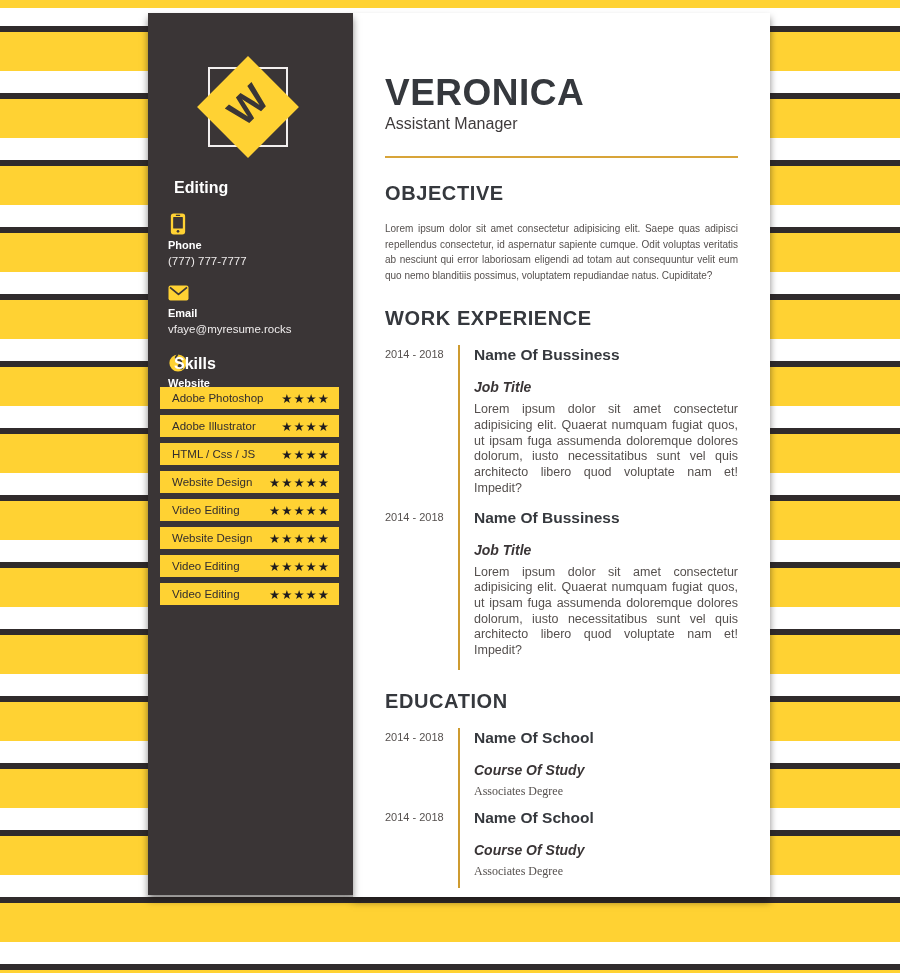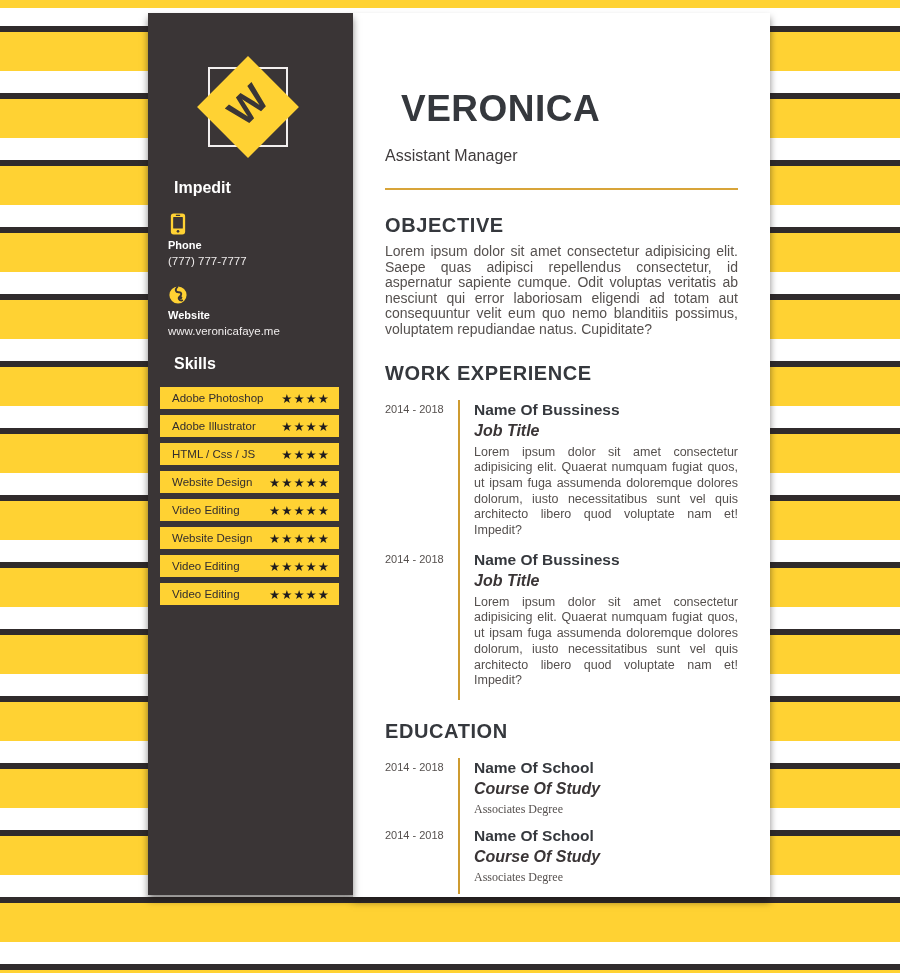--- a/index.html
+++ b/index.html
@@ -49,33 +49,33 @@
   .ci-value{color:#efecec;font-size:11.5px;line-height:13px;margin-top:3px;}
   .skills-list{position:absolute;left:12px;top:374px;width:179px;}
   .skill-bar{height:22px;margin-bottom:6px;background:var(--yellow);
     display:flex;align-items:center;justify-content:space-between;
     padding:0 9px 0 12px;box-sizing:border-box;}
   .skill-name{font-size:11.5px;color:var(--skill_text);font-weight:500;}
   .skill-stars{font-size:12.5px;color:#1f1c1d;letter-spacing:1px;white-space:nowrap;}
 
   
   .name{font-size:37px;font-weight:700;line-height:44px;color:var(--heading_dark);
-    letter-spacing:.5px;margin:16px;}
+    letter-spacing:.5px;margin:0;}
   .job-title{font-size:16px;color:#3f3b3c;margin-top:0;}
   .divider{height:2px;background:var(--divider_gold);margin-top:23px;width:353px;border:0;}
   .section-h{font-size:20px;font-weight:700;letter-spacing:.6px;color:var(--heading_dark);
     margin:0;margin-top:24px;}
-  .objective-text{font-size:14px;line-height:15.6px;text-align:justify;margin-top:7px;
+  .objective-text{font-size:10px;line-height:15.6px;text-align:justify;margin-top:16px;
     color:var(--text_gray);}
   .entries{margin-top:15px;}
   .entry{display:flex;}
   .entry-period{flex:0 0 73px;font-size:11px;color:var(--text_gray);padding-top:3px;}
   .entry-body{flex:1;border-left:2px solid var(--accent_gold);padding-left:14px;padding-bottom:11px;}
   .entry-title{font-size:15.5px;font-weight:700;color:var(--heading_dark);line-height:19px;}
-  .entry-role{font-size:16px;font-style:italic;font-weight:600;color:#3a3536;margin-top:4px;line-height:15px;}
+  .entry-role{font-size:14px;font-style:italic;font-weight:600;color:#3a3536;margin-top:16px;line-height:15px;}
   .entry-desc{font-size:12.5px;line-height:15.7px;text-align:justify;color:var(--text_gray);margin-top:7px;}
   .entry-degree{font-size:12px;color:var(--text_gray);margin-top:6px;line-height:15px;font-family:Liberation Serif, serif;}
   .edu .entry-body{padding-bottom:9px;}
 </style>
 </head>
 <body>
 
 <div class="stripes"></div>
 <div class="topbar"></div>
 
@@ -130,35 +130,45 @@
     </div>
   </div>
 </div>
 </div>
 
 <div class="sidebar">
   <div class="avatar">
     <div class="diamond"></div>
     <div class="monogram">W</div>
   </div>
-  <h3 class="sb-heading contact-heading">Impedit</h3>
+  <h3 class="sb-heading contact-heading">Editing</h3>
   <div class="contact-list" id="contact-list">
   <div class="contact-item">
     <span class="ci-icon"><svg id="svg-phone-icon" width="20" height="22" viewBox="0 0 14 20">
     <rect x="0.5" y="0.5" width="13" height="19" rx="2.6" fill="#FFD233"></rect>
     <rect x="2.6" y="3.6" width="8.8" height="10.6" rx="0.6" fill="#3A3536"></rect>
     <rect x="5" y="1.6" width="4" height="1.1" rx="0.5" fill="#3A3536"></rect>
     <circle cx="7" cy="16.7" r="1.2" fill="#3A3536"></circle>
   </svg></span>
     <span>
       <div class="ci-label">Phone</div>
       <div class="ci-value">(777) 777-7777</div>
     </span>
   </div>
 
+  <div class="contact-item">
+    <span class="ci-icon"><svg id="svg-email-icon" width="21" height="16" viewBox="0 0 21 16">
+    <rect x="0.5" y="0.5" width="20" height="15" rx="2" fill="#FFD233"></rect>
+    <path d="M2 2.4 L10.5 9.4 L19 2.4" stroke="#3A3536" stroke-width="1.8" fill="none" stroke-linejoin="round"></path>
+  </svg></span>
+    <span>
+      <div class="ci-label">Email</div>
+      <div class="ci-value">vfaye@myresume.rocks</div>
+    </span>
+  </div>
 
   <div class="contact-item">
     <span class="ci-icon"><svg id="svg-globe-icon" width="20" height="20" viewBox="0 0 20 20">
     <circle cx="10" cy="10" r="8.6" fill="#FFD233"></circle>
     <path d="M9.4 1.8 C6.6 4.6 7.6 7.4 10.8 7.2 C13.6 7 14.1 9.7 12 11.2 C9.7 12.8 10.8 15.8 14.2 15.4" stroke="#3A3536" stroke-width="1.9" fill="none" stroke-linecap="round"></path>
     <circle cx="12.6" cy="12.6" r="1.7" fill="#3A3536"></circle>
   </svg></span>
     <span>
       <div class="ci-label">Website</div>
       <div class="ci-value">www.veronicafaye.me</div>

